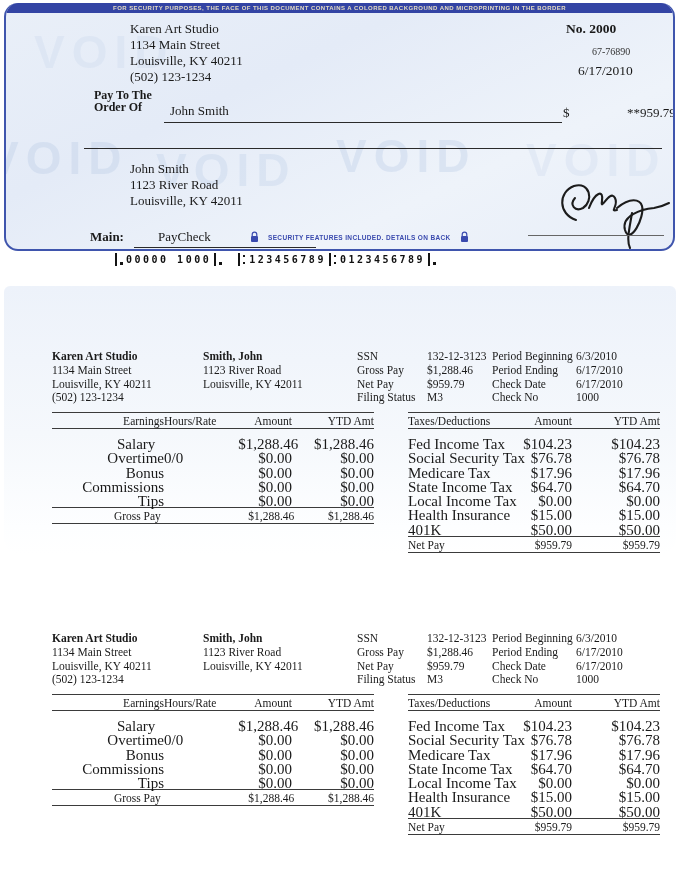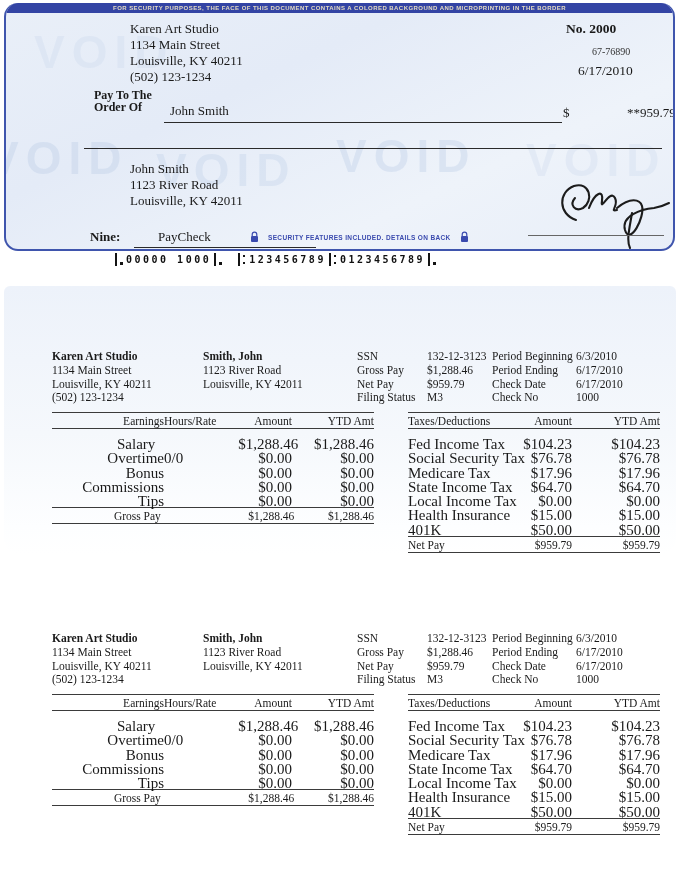--- a/index.html
+++ b/index.html
@@ -147,21 +147,21 @@
   <svg class="abs" style="left:540px; top:165px;" width="125" height="85" viewBox="0 0 125 85">
     <g fill="none" stroke="#1c1c1c" stroke-width="2.1" stroke-linecap="round">
       <path d="M30,52 C12,46 12,24 28,18 C44,13 48,33 37,40 C29,44 23,37 29,30"></path>
       <path d="M43,40 C49,24 58,21 56,33 C54,45 64,20 69,30 C73,38 63,44 71,42"></path>
       <path d="M71,40 C84,29 94,31 96,38 C99,49 84,78 79,62 C75,48 95,41 108,40 C115,39 119,37 123,35"></path>
       <path d="M86,45 C84,58 80,72 84,80"></path>
     </g>
   </svg>
   <div class="sig-line" style="left:522px; top:232px; width:136px;"></div>
 
-  <div class="abs memo-label" style="left:84px; top:226px;">Nine:</div>
+  <div class="abs memo-label" style="left:84px; top:226px;">Main:</div>
   <div class="abs memo-val" style="left:132px; top:226px;margin-left:20px;">PayCheck</div>
   <div class="memo-line" style="left:128px; top:244px; width:182px;"></div>
 
   <div class="security-row" style="left:244px; top:228px;">
     <svg class="lock-icon" width="9" height="12" viewBox="0 0 9 12">
       <path d="M2.2 5 V3.4 A2.3 2.3 0 0 1 6.8 3.4 V5" fill="none" stroke="#3a4aae" stroke-width="1.2"></path>
       <rect x="1" y="5" width="7" height="6" rx="1" fill="#3a4aae"></rect>
     </svg>
     <span class="security-text">SECURITY FEATURES INCLUDED. DETAILS ON BACK</span>
     <svg class="lock-icon" width="9" height="12" viewBox="0 0 9 12">

